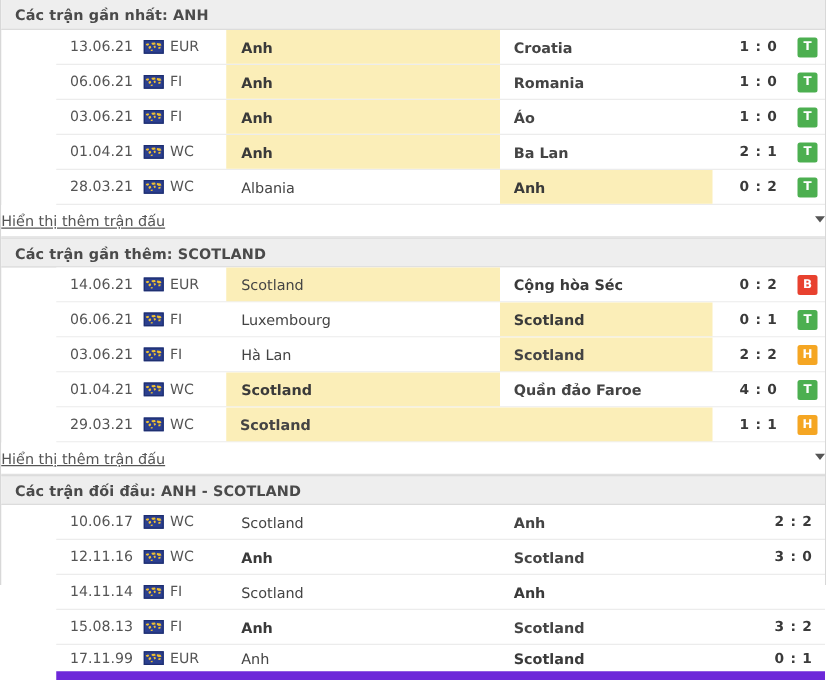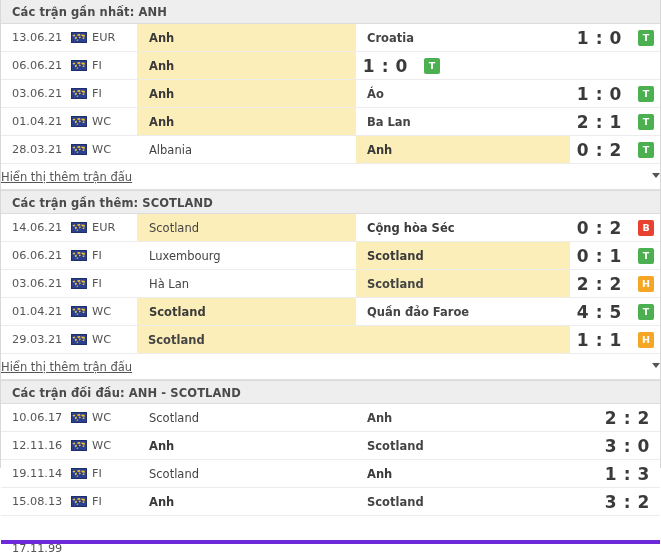--- a/index.html
+++ b/index.html
@@ -45,22 +45,23 @@
 
   
   .row {
     height: 28px;
     display: flex;
     align-items: stretch;
     border-bottom: 1px solid #ececec;
     box-sizing: border-box;
     font-size: 11.5px;
     background: #ffffff;
-  }
-  .row:last-child { border-bottom: 4px solid #6d28d9; flex-direction: column; }
+    margin-left: 44px;
+  }
+  .row:last-child { border-bottom: 7px solid #6d28d9; }
 
   .c-date {
     width: 65px;
     flex: 0 0 65px;
     display: flex;
     align-items: center;
     padding-left: 11px;
     box-sizing: border-box;
     color: #555555;
     font-size: 11.3px;
@@ -117,21 +118,21 @@
   .c-score {
     flex: 0 0 62px;
     width: 62px;
     display: flex;
     align-items: center;
     justify-content: flex-end;
     padding-right: 10px;
     box-sizing: border-box;
     font-weight: bold;
     color: #3a3a3a;
-    font-size: 17px;
+    font-size: 11px;
     letter-spacing: 0.6px;
     white-space: nowrap;
   }
   .c-badge {
     flex: 0 0 28px;
     width: 28px;
     display: flex;
     align-items: center;
     justify-content: center;
   }
@@ -225,20 +226,21 @@
               <path d="M6.8 3.8 L8.2 3.4 L8.8 4.8 L7.4 5.6 Z"></path>
               <path d="M9.6 1.4 L12.4 1.8 L13.2 3.4 L11.0 3.8 L9.4 2.8 Z"></path>
               <path d="M10.8 4.6 L12.6 4.4 L12.2 6.0 L10.6 6.0 Z"></path>
               <path d="M4.6 6.8 L6.2 6.6 L6.0 7.8 L4.6 7.8 Z"></path>
             </g>
           </svg>
         </span>
       </div>
       <div class="c-comp">FI</div>
       <div class="c-home hl bold">Anh</div>
+      <div class="c-away">Romania</div>
       <div class="c-score">1 : 0</div>
       <div class="c-badge">
         <span class="badge w">T</span>
       </div>
     </div>
     <div class="row">
       <div class="c-date">03.06.21</div>
       <div class="c-flag">
         <span class="flag-ico">
           <svg width="14" height="9" viewBox="0 0 14 9" xmlns="http://www.w3.org/2000/svg">
@@ -405,21 +407,21 @@
               <path d="M9.6 1.4 L12.4 1.8 L13.2 3.4 L11.0 3.8 L9.4 2.8 Z"></path>
               <path d="M10.8 4.6 L12.6 4.4 L12.2 6.0 L10.6 6.0 Z"></path>
               <path d="M4.6 6.8 L6.2 6.6 L6.0 7.8 L4.6 7.8 Z"></path>
             </g>
           </svg>
         </span>
       </div>
       <div class="c-comp">WC</div>
       <div class="c-home hl bold">Scotland</div>
       <div class="c-away">Quần đảo Faroe</div>
-      <div class="c-score">4 : 5</div>
+      <div class="c-score">4 : 0</div>
       <div class="c-badge">
         <span class="badge w">T</span>
       </div>
     </div>
     <div class="row">
       <div class="c-date">29.03.21</div>
       <div class="c-flag">
         <span class="flag-ico">
           <svg width="14" height="9" viewBox="0 0 14 9" xmlns="http://www.w3.org/2000/svg">
             <g fill="#f0c030">
@@ -484,40 +486,39 @@
             </g>
           </svg>
         </span>
       </div>
       <div class="c-comp">WC</div>
       <div class="c-home bold">Anh</div>
       <div class="c-away">Scotland</div>
       <div class="c-score">3 : 0</div>
     </div>
     <div class="row">
-      <div class="c-date">19.11.14</div>
+      <div class="c-date">14.11.14</div>
       <div class="c-flag">
         <span class="flag-ico">
           <svg width="14" height="9" viewBox="0 0 14 9" xmlns="http://www.w3.org/2000/svg">
             <g fill="#f0c030">
               <path d="M0.6 2.2 L2.6 1.6 L3.4 2.6 L2.2 3.6 L1.0 3.2 Z"></path>
               <path d="M3.0 4.2 L4.4 3.6 L5.0 5.0 L3.8 6.2 L2.8 5.4 Z"></path>
               <path d="M5.4 1.2 L8.0 1.0 L8.6 2.4 L6.4 3.0 L5.2 2.2 Z"></path>
               <path d="M6.8 3.8 L8.2 3.4 L8.8 4.8 L7.4 5.6 Z"></path>
               <path d="M9.6 1.4 L12.4 1.8 L13.2 3.4 L11.0 3.8 L9.4 2.8 Z"></path>
               <path d="M10.8 4.6 L12.6 4.4 L12.2 6.0 L10.6 6.0 Z"></path>
               <path d="M4.6 6.8 L6.2 6.6 L6.0 7.8 L4.6 7.8 Z"></path>
             </g>
           </svg>
         </span>
       </div>
       <div class="c-comp">FI</div>
       <div class="c-home">Scotland</div>
       <div class="c-away bold">Anh</div>
-      <div class="c-score">1 : 3</div>
     </div>
     <div class="row">
       <div class="c-date">15.08.13</div>
       <div class="c-flag">
         <span class="flag-ico">
           <svg width="14" height="9" viewBox="0 0 14 9" xmlns="http://www.w3.org/2000/svg">
             <g fill="#f0c030">
               <path d="M0.6 2.2 L2.6 1.6 L3.4 2.6 L2.2 3.6 L1.0 3.2 Z"></path>
               <path d="M3.0 4.2 L4.4 3.6 L5.0 5.0 L3.8 6.2 L2.8 5.4 Z"></path>
               <path d="M5.4 1.2 L8.0 1.0 L8.6 2.4 L6.4 3.0 L5.2 2.2 Z"></path>

